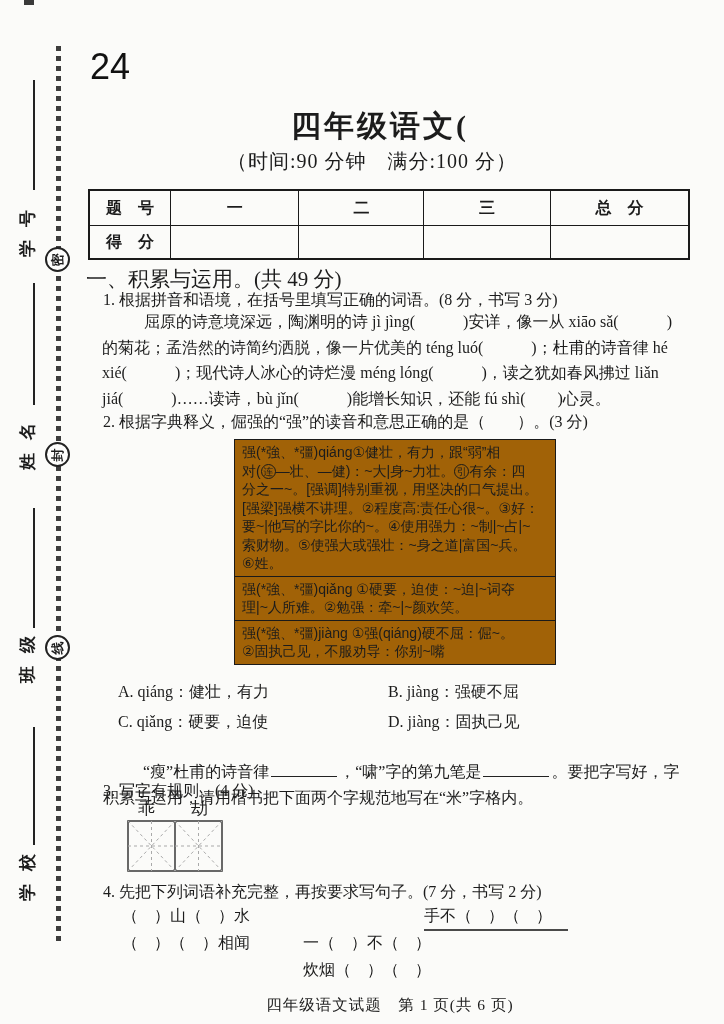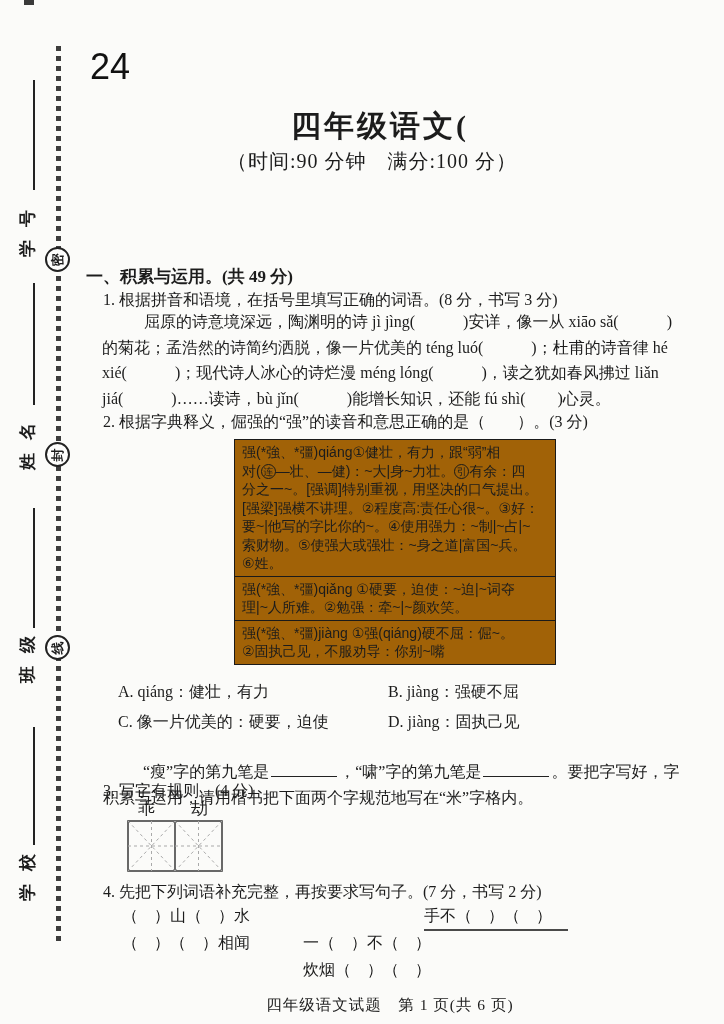--- a/index.html
+++ b/index.html
@@ -54,21 +54,21 @@
     border-collapse:collapse; table-layout:fixed;
     border:2.5px solid #1a1a1a;
   }
   .score-table td {
     border:1.2px solid #1a1a1a; text-align:center;
     font-size:16px; font-weight:bold; padding:0;
   }
   .score-table tr:first-child td { height:34px; }
   .score-table tr:last-child td  { height:32px; }
   
-  .sec-heading { position:absolute; left:86px; top:265px; font-size:17px; font-weight:bold; }
+  .sec-heading { position:absolute; left:86px; top:265px; font-size:21px; font-weight:normal; }
   .q-stem  { position:absolute; font-size:16px; white-space:nowrap; }
   .q1-para {
     position:absolute; left:102px; top:309px; width:588px;
     font-size:16px; line-height:25.5px;
   }
   .q1-para .pline { white-space:nowrap; }
   .q1-para .pline:first-child { text-indent:42px; }
   
   .dict-wrap { position:absolute; left:234px; top:439px; width:322px; }
   .dict-box {
@@ -125,20 +125,45 @@
       <span>封</span>
     </div>
   <div class="seal-stamp" style="top:635px;">
       <span>线</span>
     </div>
 
   <div class="corner-num">24</div>
   <h1 class="title">四年级语文(</h1>
   <div class="subtitle">（时间:90 分钟　满分:100 分）</div>
 
+  <table class="score-table">
+    <colgroup>
+      <col style="width:13.6%">
+        <col style="width:21.4%">
+        <col style="width:20.8%">
+        <col style="width:21.1%">
+        <col style="width:23.1%">
+    </colgroup>
+    <tbody>
+        <tr>
+      <td>题　号</td>
+      <td>一</td>
+      <td>二</td>
+      <td>三</td>
+      <td>总　分</td>
+    </tr>
+    <tr>
+      <td>得　分</td>
+      <td></td>
+      <td></td>
+      <td></td>
+      <td></td>
+    </tr>
+  </tbody>
+    </table>
 
   <div class="sec-heading">一、积累与运用。(共 49 分)</div>
 
   <div class="q-stem" style="left:103px;top:290px;">1. 根据拼音和语境，在括号里填写正确的词语。(8 分，书写 3 分)</div>
   <div class="q1-para">
     <div class="pline">屈原的诗意境深远，陶渊明的诗 jì jìng(　　　)安详，像一从 xiāo sǎ(　　　)</div>
     <div class="pline">的菊花；孟浩然的诗简约洒脱，像一片优美的 téng luó(　　　)；杜甫的诗音律 hé</div>
     <div class="pline">xié(　　　)；现代诗人冰心的诗烂漫 méng lóng(　　　)，读之犹如春风拂过 liǎn</div>
     <div class="pline">jiá(　　　)……读诗，bù jǐn(　　　)能增长知识，还能 fú shì(　　)心灵。</div>
   </div>
@@ -158,26 +183,26 @@
       <div>强(*強、*彊)qiǎng ①硬要，迫使：~迫|~词夺</div>
       <div>理|~人所难。②勉强：牵~|~颜欢笑。</div>
     </div>
     <div class="dict-box">
       <div>强(*強、*彊)jiàng ①强(qiáng)硬不屈：倔~。</div>
       <div>②固执己见，不服劝导：你别~嘴</div>
     </div>
   </div>
   <div class="opt" style="left:118px;top:682px;">A. qiáng：健壮，有力</div>
   <div class="opt" style="left:388px;top:682px;">B. jiàng：强硬不屈</div>
-  <div class="opt" style="left:118px;top:712px;">C. 像一片优美的：硬要，迫使</div>
+  <div class="opt" style="left:118px;top:712px;">C. qiǎng：硬要，迫使</div>
   <div class="opt" style="left:388px;top:712px;">D. jiàng：固执己见</div>
 
   <div class="q-stem" style="left:103px;top:781px;">3. 写字有规则。(4 分)</div>
   <div class="q3-line" style="left:143px;top:761px;">
-    <span>“瘦”字的第九笔是</span><span class="blank"></span><span>，“啸”字的第九笔是</span><span class="blank"></span><span>。要把字写好，字</span>
+    <span>“瘦”杜甫的诗音律</span><span class="blank"></span><span>，“啸”字的第九笔是</span><span class="blank"></span><span>。要把字写好，字</span>
   </div>
   <div class="q3-line" style="left:103px;top:788px;">积累与运用，请用楷书把下面两个字规范地写在“米”字格内。</div>
 
   <div class="hanzi-label" style="left:138px;top:797px;">乖</div>
   <div class="hanzi-label" style="left:191px;top:797px;">劫</div>
 
   <svg class="mi-grid" width="96" height="52" viewBox="0 0 96 52">
     <rect x="1" y="1" width="94" height="50" fill="none" stroke="#444" stroke-width="1.6"></rect>
     <line x1="48" y1="1" x2="48" y2="51" stroke="#444" stroke-width="1.6"></line>
     <g stroke="#a9a9a9" stroke-width="1" stroke-dasharray="3,3">

